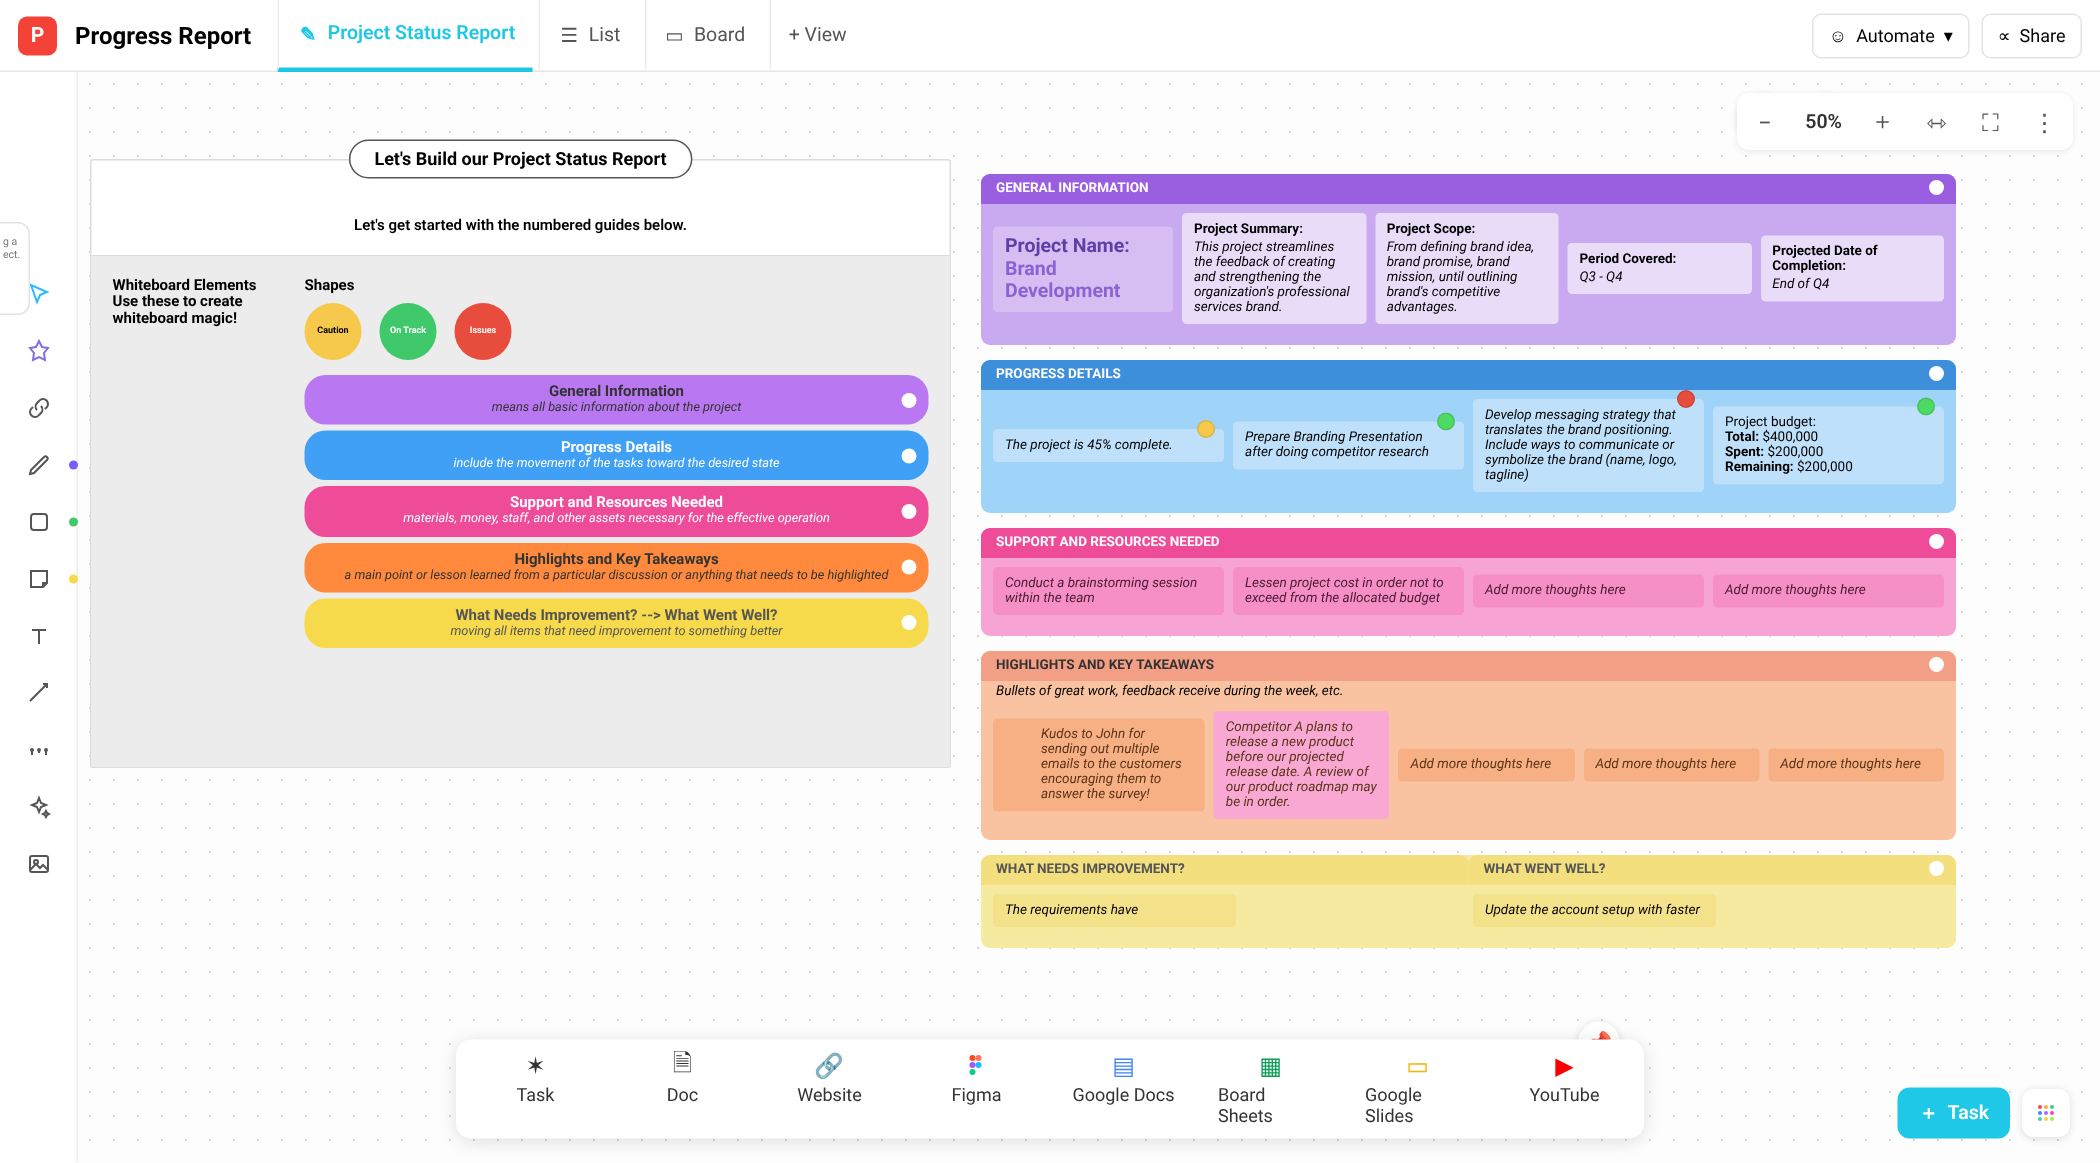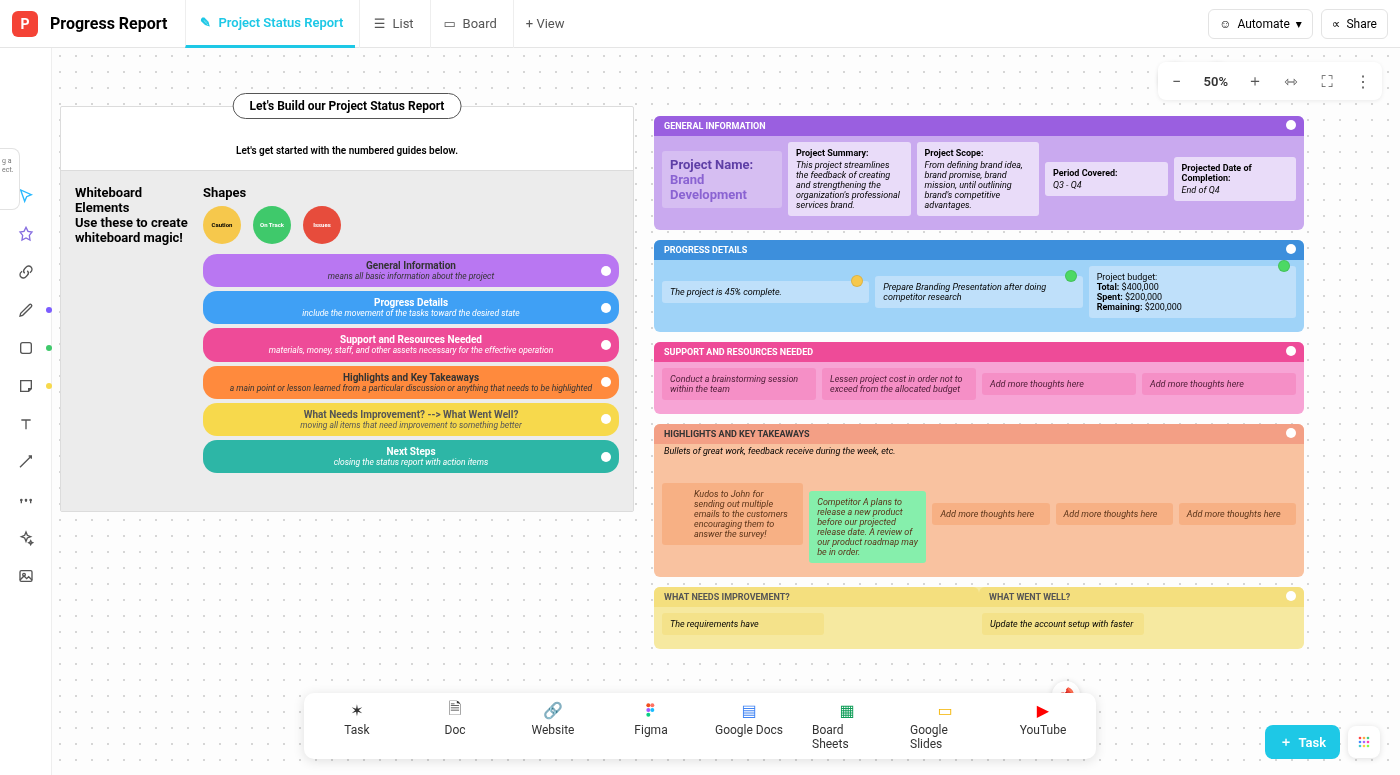--- a/index.html
+++ b/index.html
@@ -25,21 +25,21 @@
 .tool{width:36px;height:36px;display:flex;align-items:center;justify-content:center;border-radius:6px;cursor:pointer;color:#555}
 .tool.sel{color:#29b9ff}
 .tool-dot{width:6px;height:6px;border-radius:50%;position:absolute;margin-left:46px}
 
 .edge-card{position:absolute;top:148px;left:0;width:20px;height:62px;background:#fff;border:1px solid #e2e2e2;border-left:none;border-radius:0 8px 8px 0;font-size:7px;color:#777;padding:8px 2px;line-height:1.3}
 
 .instruct{position:absolute;top:106px;left:60px;width:574px;background:#fff;border:1px solid #dcdcdc;border-radius:2px}
 .instruct-chip{position:absolute;top:-14px;left:50%;transform:translateX(-50%);background:#fff;border:1px solid #555;border-radius:18px;padding:5px 16px;font-size:12px;font-weight:700}
 .instruct-sub{text-align:center;font-size:10px;font-weight:600;padding:38px 0 14px;border-bottom:1px solid #dcdcdc}
 .instruct-body{background:#ececec;padding:14px 14px 24px 14px;display:flex;gap:14px;min-height:340px}
-.col-lab{font-size:13px;font-weight:700;width:114px}
+.col-lab{font-size:10px;font-weight:700;width:114px}
 .sticky-grid{display:grid;grid-template-columns:56px 56px;grid-auto-rows:56px;gap:8px}
 .stk{display:flex;align-items:center;justify-content:center;font-size:6px;text-align:center;color:#333;padding:4px}
 .shape-col{flex:1}
 .shape-row{display:flex;gap:12px;margin-bottom:10px;margin-top:4px}
 .circ{width:38px;height:38px;border-radius:50%;display:flex;align-items:center;justify-content:center;font-size:6px;font-weight:700;text-align:center;line-height:1.1}
 .pill{border-radius:14px;padding:6px 10px;margin-bottom:4px;position:relative}
 .pill-t{font-size:10px;font-weight:700;text-align:center}
 .pill-s{font-size:8.5px;font-style:italic;text-align:center;line-height:1.2}
 .pill .bub{width:10px;height:10px;border-radius:50%;background:#fff;position:absolute;right:8px;top:50%;transform:translateY(-50%)}
 
@@ -219,25 +219,20 @@
           <div class="pill" style="background: rgb(255, 138, 61); color: rgb(51, 51, 51);">
             <div class="pill-t">Highlights and Key Takeaways</div>
             <div class="pill-s">a main point or lesson learned from a particular discussion or anything that needs to be highlighted</div>
             <span class="bub"></span>
           </div>
           <div class="pill" style="background: rgb(247, 217, 76); color: rgb(85, 85, 85);">
             <div class="pill-t">What Needs Improvement? --&gt; What Went Well?</div>
             <div class="pill-s">moving all items that need improvement to something better</div>
             <span class="bub"></span>
           </div>
-          <div class="pill" style="background: rgb(45, 182, 166); color: rgb(255, 255, 255);">
-            <div class="pill-t">Next Steps</div>
-            <div class="pill-s">closing the status report with action items</div>
-            <span class="bub"></span>
-          </div>
         </div>
     </div>
   </div>
 </div>
 
 <div class="board">
 
   <div class="section" style="background:#c9a9ef">
     <div class="sec-hdr" style="background:#9a5fe0;color:#fff"><span>GENERAL INFORMATION</span><span class="bub"></span></div>
     <div class="sec-body">
@@ -267,20 +262,24 @@
   <div class="section" style="background:#9fd3f8">
     <div class="sec-hdr" style="background:#3d8fdc;color:#fff"><span>PROGRESS DETAILS</span><span class="bub"></span></div>
     <div class="sec-body" id="progress-body">
         <div class="card" style="background: rgb(191, 224, 250);">
           <span class="status-dot" style="background:#f6c84c"></span>
           <div style="font-style:italic">The project is 45% complete.</div>
         </div>
         <div class="card" style="background: rgb(191, 224, 250);">
           <span class="status-dot" style="background:#4cd964"></span>
           <div style="font-style:italic">Prepare Branding Presentation after doing competitor research</div>
+        </div>
+        <div class="card" style="background: rgb(191, 224, 250);">
+          <span class="status-dot" style="background:#e74c3c"></span>
+          <div style="font-style:italic">Develop messaging strategy that translates the brand positioning. Include ways to communicate or symbolize the brand (name, logo, tagline)</div>
         </div>
         <div class="card" style="background: rgb(191, 224, 250);">
           <span class="status-dot" style="background:#4cd964"></span>
           <div style="white-space:pre-line">Project budget:
 <b>Total:</b> $400,000
 <b>Spent:</b> $200,000
 <b>Remaining:</b> $200,000</div>
         </div>
       </div>
   </div>
@@ -293,21 +292,21 @@
         <div class="card ital" style="background: rgb(245, 143, 198); color: rgb(74, 26, 51);">Add more thoughts here</div>
         <div class="card ital" style="background: rgb(245, 143, 198); color: rgb(74, 26, 51);">Add more thoughts here</div>
       </div>
   </div>
 
   <div class="section" style="background:#f9c2a0">
     <div class="sec-hdr" style="background:#f39f85;color:#333"><span>HIGHLIGHTS AND KEY TAKEAWAYS</span><span class="bub"></span></div>
     <div style="font-size:9px;font-style:italic;padding:2px 10px">Bullets of great work, feedback receive during the week, etc.</div>
     <div class="sec-body" id="highlights-body">
         <div class="card ital" style="background: rgb(247, 176, 132); color: rgb(90, 51, 24); padding-left: 32px;">Kudos to John for sending out multiple emails to the customers encouraging them to answer the survey!</div>
-        <div class="card ital" style="background: #86efac; color: rgb(90, 51, 24); margin-top: 27px;">Competitor A plans to release a new product before our projected release date. A review of our product roadmap may be in order.</div>
+        <div class="card ital" style="background: #f9a8d4; color: rgb(90, 51, 24);">Competitor A plans to release a new product before our projected release date. A review of our product roadmap may be in order.</div>
         <div class="card ital" style="background: rgb(247, 176, 132); color: rgb(90, 51, 24);">Add more thoughts here</div>
         <div class="card ital" style="background: rgb(247, 176, 132); color: rgb(90, 51, 24);">Add more thoughts here</div>
         <div class="card ital" style="background: rgb(247, 176, 132); color: rgb(90, 51, 24);">Add more thoughts here</div>
       </div>
   </div>
 
   <div class="section" style="background:#f6e9a0;display:flex;flex-direction:column">
     <div style="display:flex">
       <div class="sec-hdr" style="background:#f4df7e;color:#555;flex:1">WHAT NEEDS IMPROVEMENT?</div>
       <div class="sec-hdr" style="background:#f4df7e;color:#555;flex:1;position:relative"><span>WHAT WENT WELL?</span><span class="bub"></span></div>

